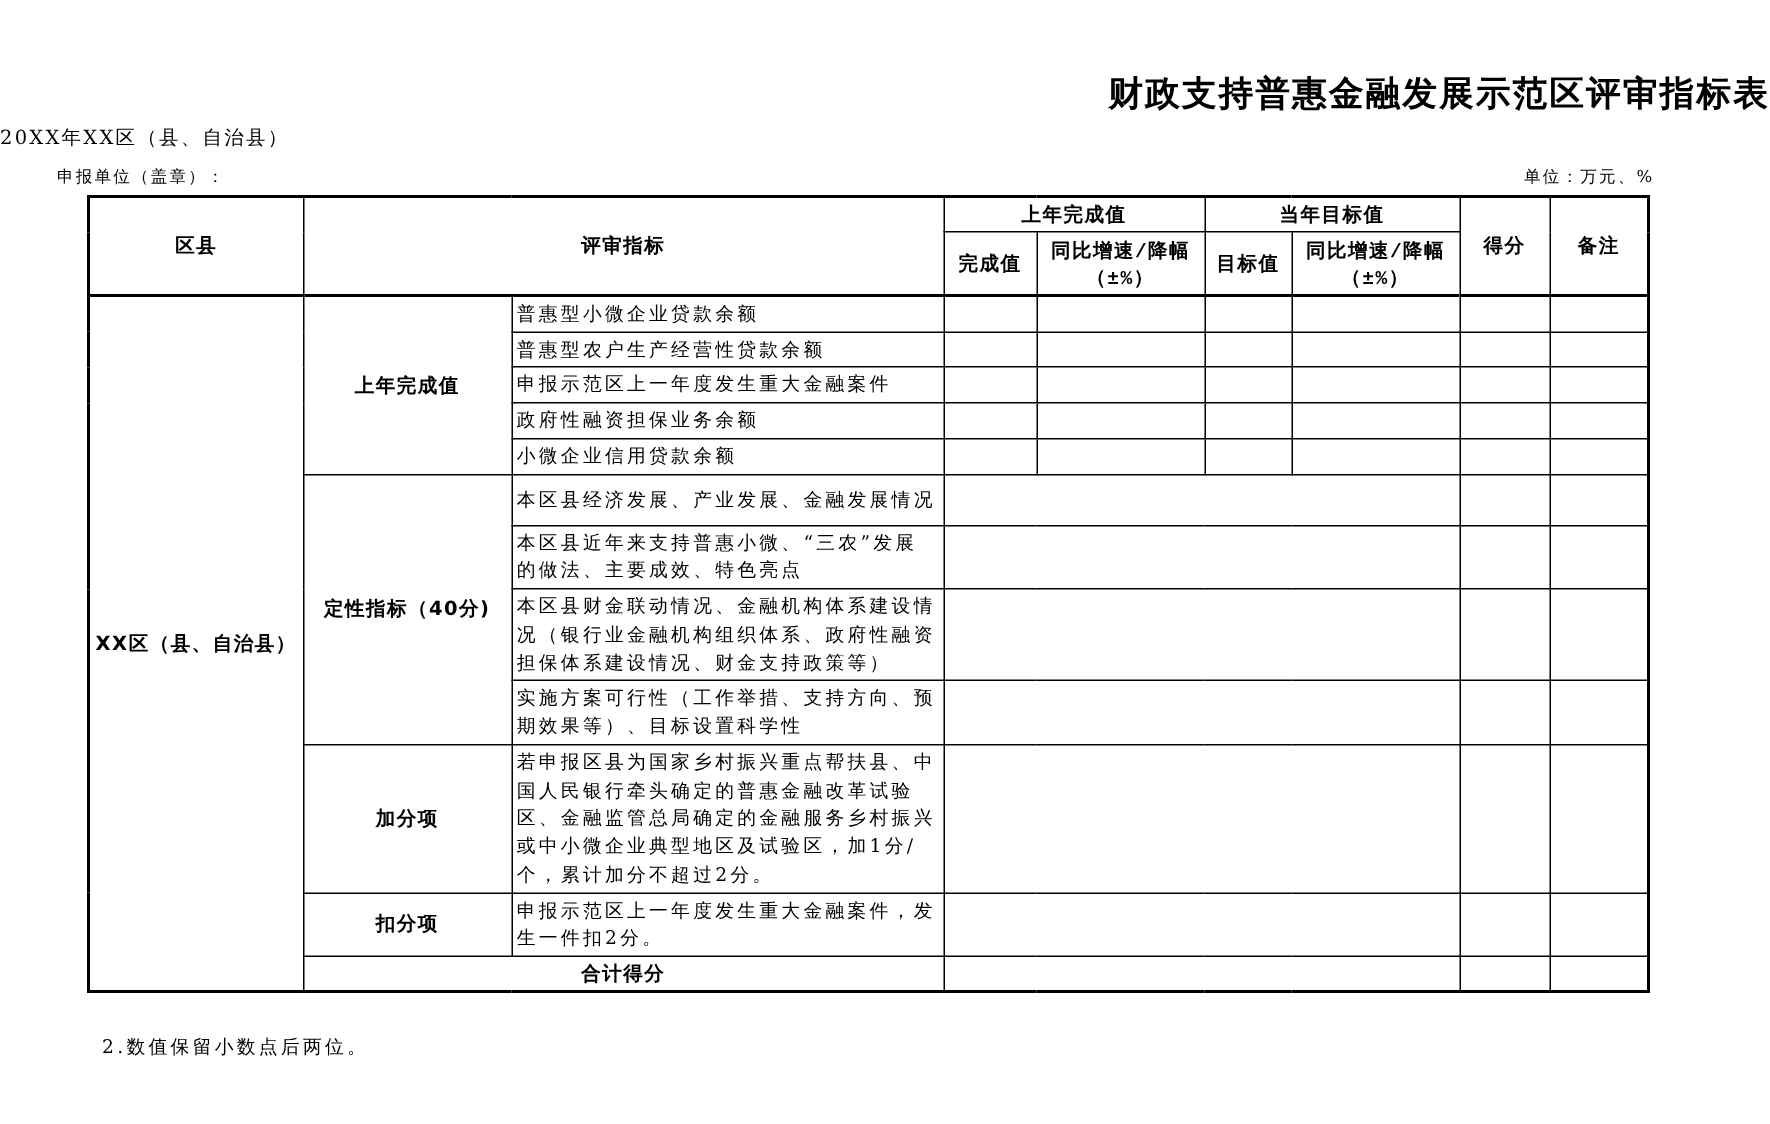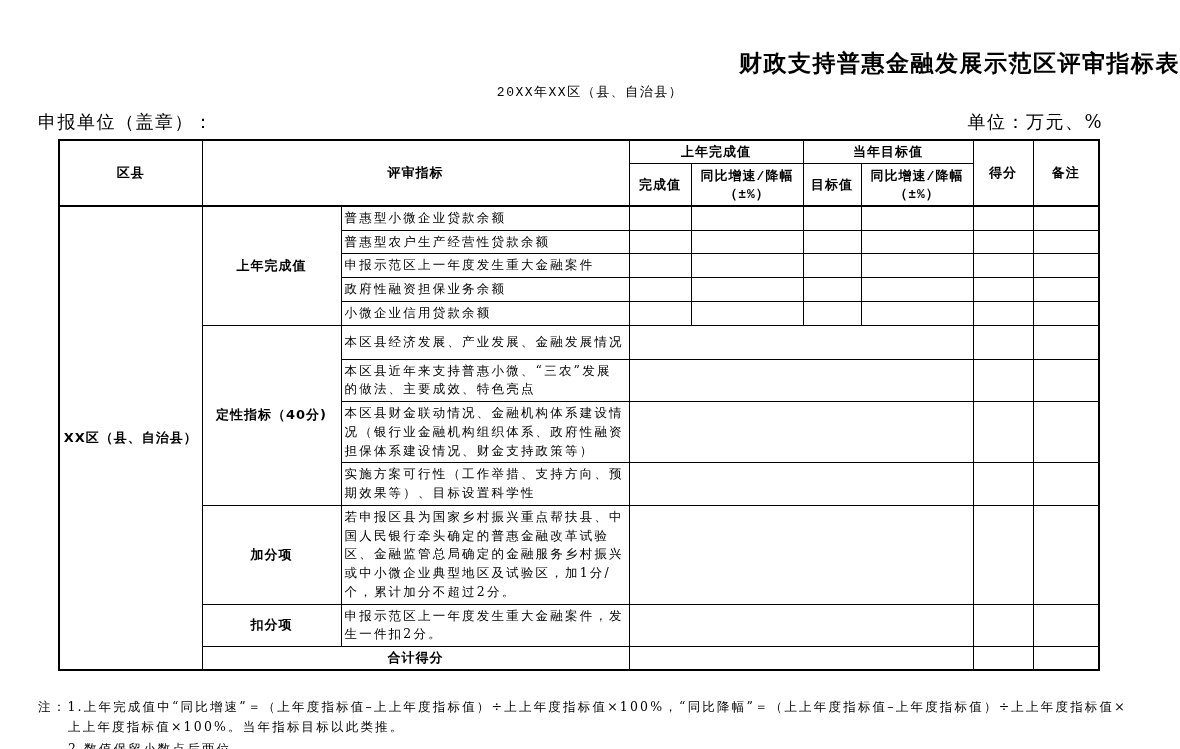--- a/index.html
+++ b/index.html
@@ -13,31 +13,29 @@
   .page{padding-top:50px;}
   .doc-title{
     text-align:right;
     font-family:"DejaVu Serif", serif;
     font-weight:bold;
     font-size:23px;
     letter-spacing:1.5px;
     line-height:1.1;
   }
   .doc-subtitle{
-    text-align:center;
     font-size:13px;
     letter-spacing:1.5px;
     margin-top:8px;
-    font-family:Liberation Mono, monospace;
   }
   .meta-row{
     display:flex;
     justify-content:space-between;
     margin:9px 77px 5px 38px;
-    font-size:18px;
+    font-size:11px;
     letter-spacing:1.5px;
   }
   table.main{
     margin-left:58px;
     width:1040px;
     border-collapse:collapse;
     table-layout:fixed;
     border:2px solid #000;
   }
   table.main th, table.main td{
@@ -228,17 +226,16 @@
       <tr class="total">
         <td colspan="2" class="total-label">合计得分</td>
         <td colspan="4" class="empty"></td>
         <td class="empty"></td>
         <td class="empty"></td>
       </tr>
     </tbody>
   </table>
 
   <div class="notes">
-    <p class="n1">注：1.上年完成值中“同比增速”＝（上年度指标值–上上年度指标值）÷上上年度指标值×100%，“同比降幅”＝（上上年度指标值–上年度指标值）÷上上年度指标值×上上年度指标值×100%。当年指标目标以此类推。</p>
     <p class="n2">2.数值保留小数点后两位。</p>
   </div>
 
 </div>
 
 </body></html>

